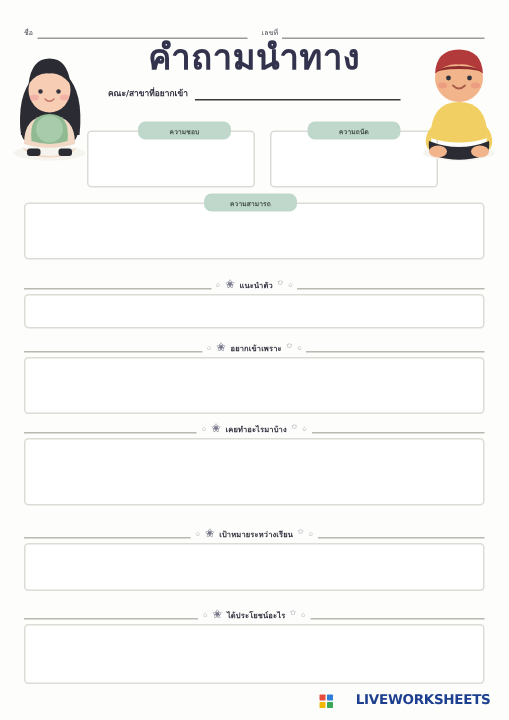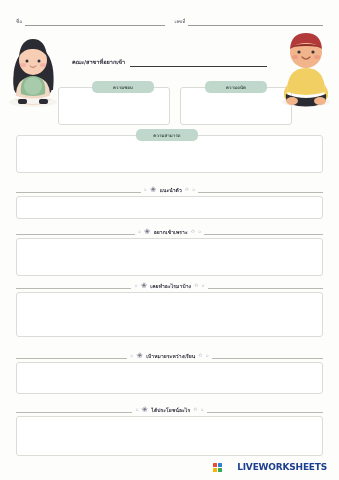--- a/index.html
+++ b/index.html
@@ -204,20 +204,21 @@
     <div class="topline">
       <span class="lbl">ชื่อ</span>
       <span class="rule"></span>
     </div>
     <div class="topline">
       <span class="lbl">เลขที่</span>
       <span class="rule"></span>
     </div>
   </div>
 
+  <div class="title">คำถามนำทาง</div>
 
   <div class="subtitle-row">
     <span class="lbl">คณะ/สาขาที่อยากเข้า</span>
     <span class="rule"></span>
   </div>
 
   <div class="char char-girl">
     <svg viewBox="0 0 62 88" width="62" height="88" aria-hidden="true">
       <ellipse cx="31" cy="82" rx="24" ry="5" fill="#f6f4ef"></ellipse>
       <path d="M12 70 q-3 -26 8 -38 q11 -12 22 -2 q12 11 9 40 z" fill="#2b2b33"></path>

